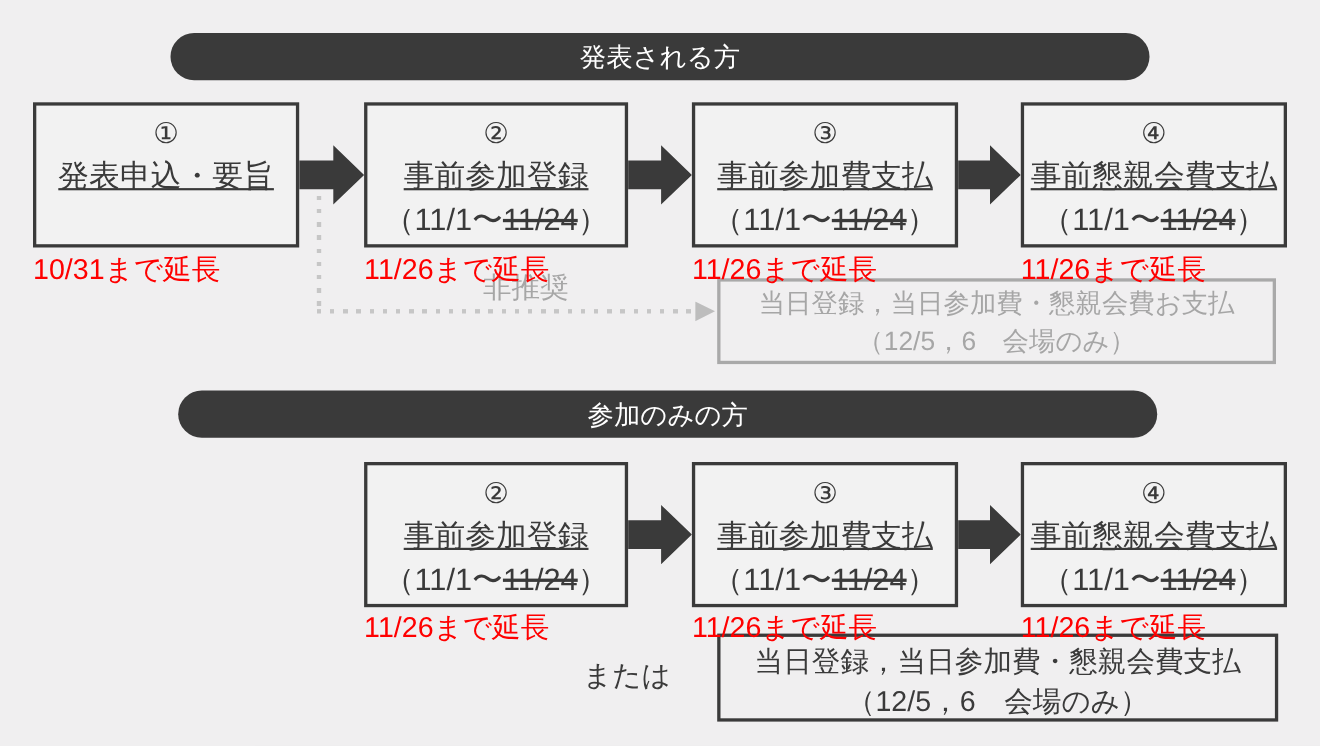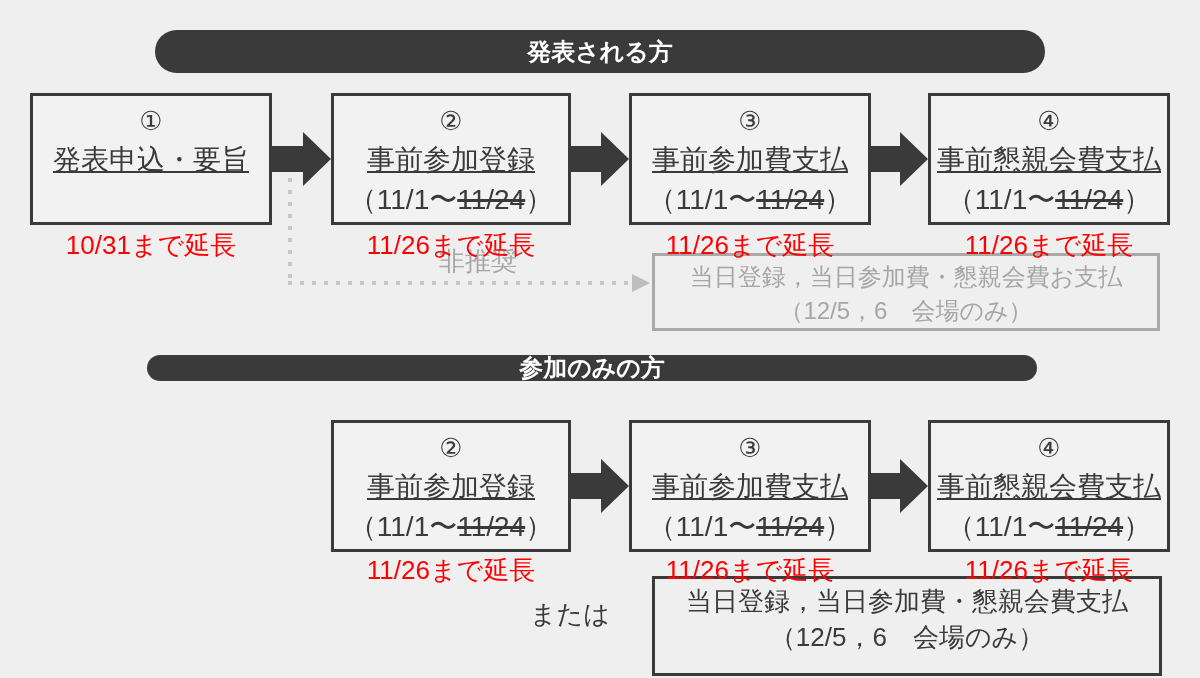--- a/index.html
+++ b/index.html
@@ -12,40 +12,40 @@
     width:1200px;height:678px;
     background:#f0eff0;
     overflow:hidden;
     color:#3a3a3a;
   }
   .abs{position:absolute;}
   .pill{
     background:#3a3a3a;
     border-radius:22px;
     color:#ffffff;
-    font-weight:bold;
+    font-weight:normal;
     font-size:24px;
     text-align:left;
     display:flex;align-items:center;justify-content:center;
   }
   .step{
     background:#f2f2f2;
     border:3px solid #3a3a3a;
     box-sizing:border-box;
     text-align:center;
     padding-top:6px;
   }
   .step .num{font-size:26px;line-height:38px;}
   .step .title{font-size:28px;line-height:40px;text-decoration:underline;}
   .step .date{font-size:28px;line-height:40px;white-space:nowrap;}
   .struck{text-decoration:line-through;text-decoration-thickness:2.5px;}
   .note{
     color:#ff0000;
     font-size:26px;
-    text-align:center;
+    text-align:left;
     white-space:nowrap;
     z-index:5;
   }
   .onsite{
     box-sizing:border-box;
     text-align:center;
     font-size:24px;
     line-height:34px;
     padding-top:4px;
     background:transparent;
@@ -133,21 +133,21 @@
   <svg class="abs" style="left:632px;top:274px;" width="18" height="18" viewBox="0 0 18 18">
     <polygon points="0,0 18,9 0,18" fill="#bdbdbd"></polygon>
   </svg>
   <div class="bypass-label abs" style="left:418px;top:244px;width:120px;">非推奨</div>
 
   <div class="onsite gray abs" style="left:652px;top:253px;width:508px;height:78px;">
     <div>当日登録，当日参加費・懇親会費お支払</div>
     <div>（12/5，6　会場のみ）</div>
   </div>
 
-  <div class="pill abs" style="left:147px;top:355px;width:890px;height:26px;">
+  <div class="pill abs" style="left:162px;top:355px;width:890px;height:43px;">
     <span>参加のみの方</span>
   </div>
 
   <div class="step abs" style="left:331px;top:420px;width:240px;height:132px;">
     <div class="num">②</div>
     <div class="title">事前参加登録</div>
     <div class="date"><span>（11/1〜</span><span class="struck">11/24</span><span>）</span></div>
   </div>
 
   <div class="step abs" style="left:629px;top:420px;width:242px;height:132px;">
@@ -168,18 +168,18 @@
   <svg class="abs" style="left:871px;top:454px;" width="57" height="64" viewBox="0 0 57 64">
     <polygon points="0,19 29,19 29,5 57,32 29,59 29,45 0,45" fill="#3a3a3a"></polygon>
   </svg>
 
   <div class="note abs" style="left:331px;top:553px;width:240px;">11/26まで延長</div>
   <div class="note abs" style="left:629px;top:553px;width:242px;">11/26まで延長</div>
   <div class="note abs" style="left:928px;top:553px;width:242px;">11/26まで延長</div>
 
   <div class="or-label abs" style="left:530px;top:597px;width:110px;">または</div>
 
-  <div class="onsite dark abs" style="left:652px;top:576px;width:510px;height:100px;">
+  <div class="onsite dark abs" style="left:652px;top:576px;width:510px;height:80px;">
     <div>当日登録，当日参加費・懇親会費支払</div>
     <div>（12/5，6　会場のみ）</div>
   </div>
 
 </div>
 
 </body></html>

